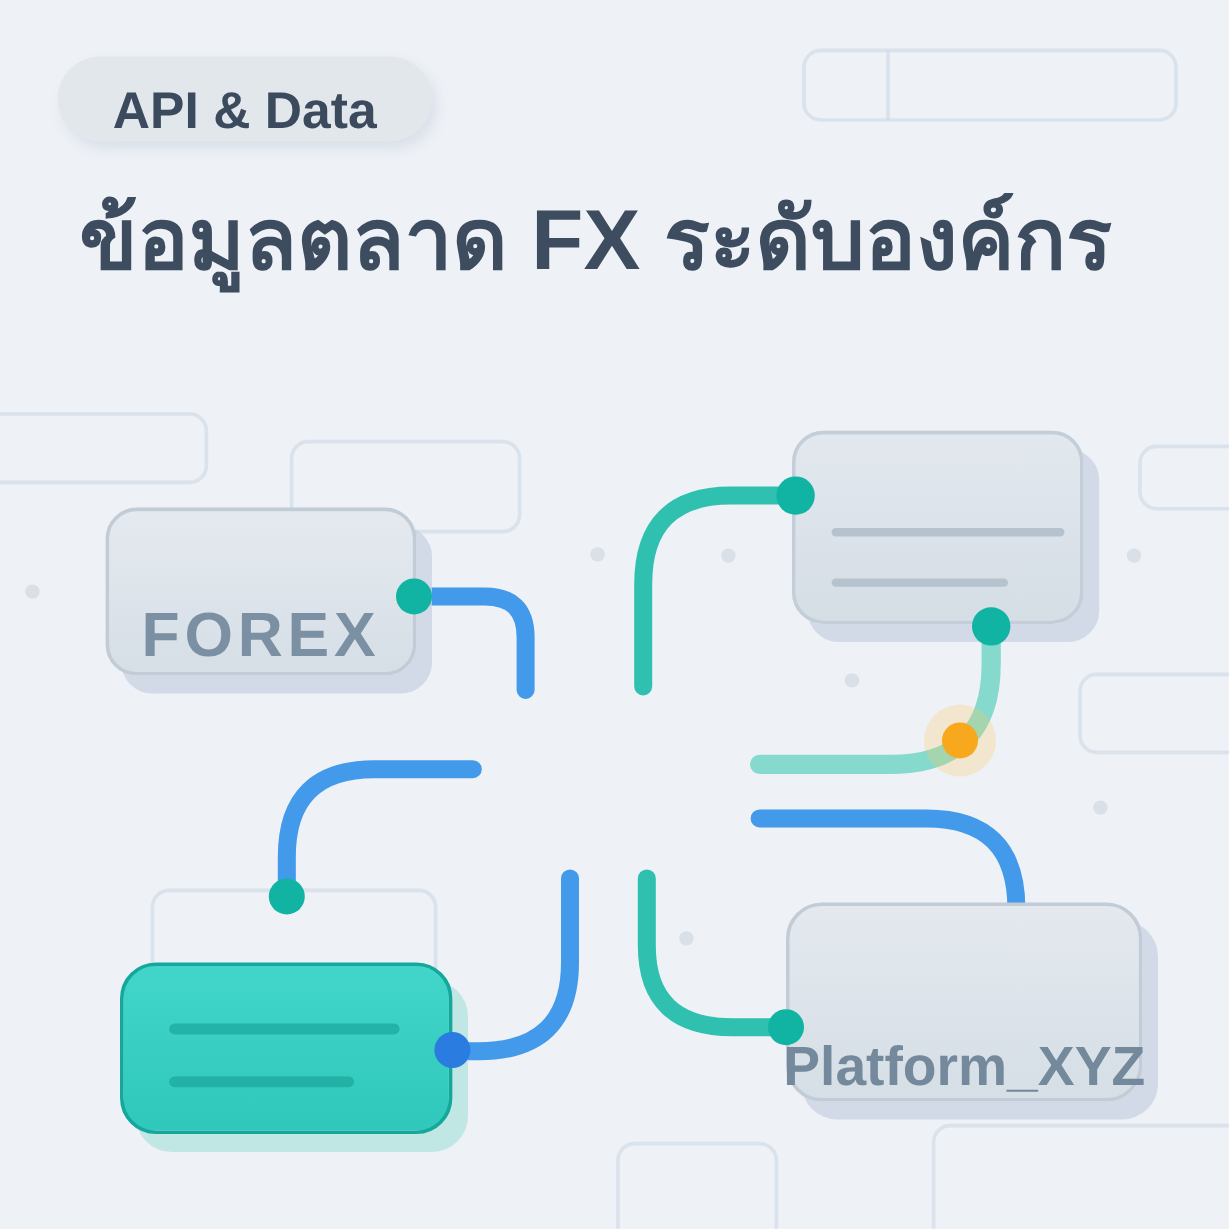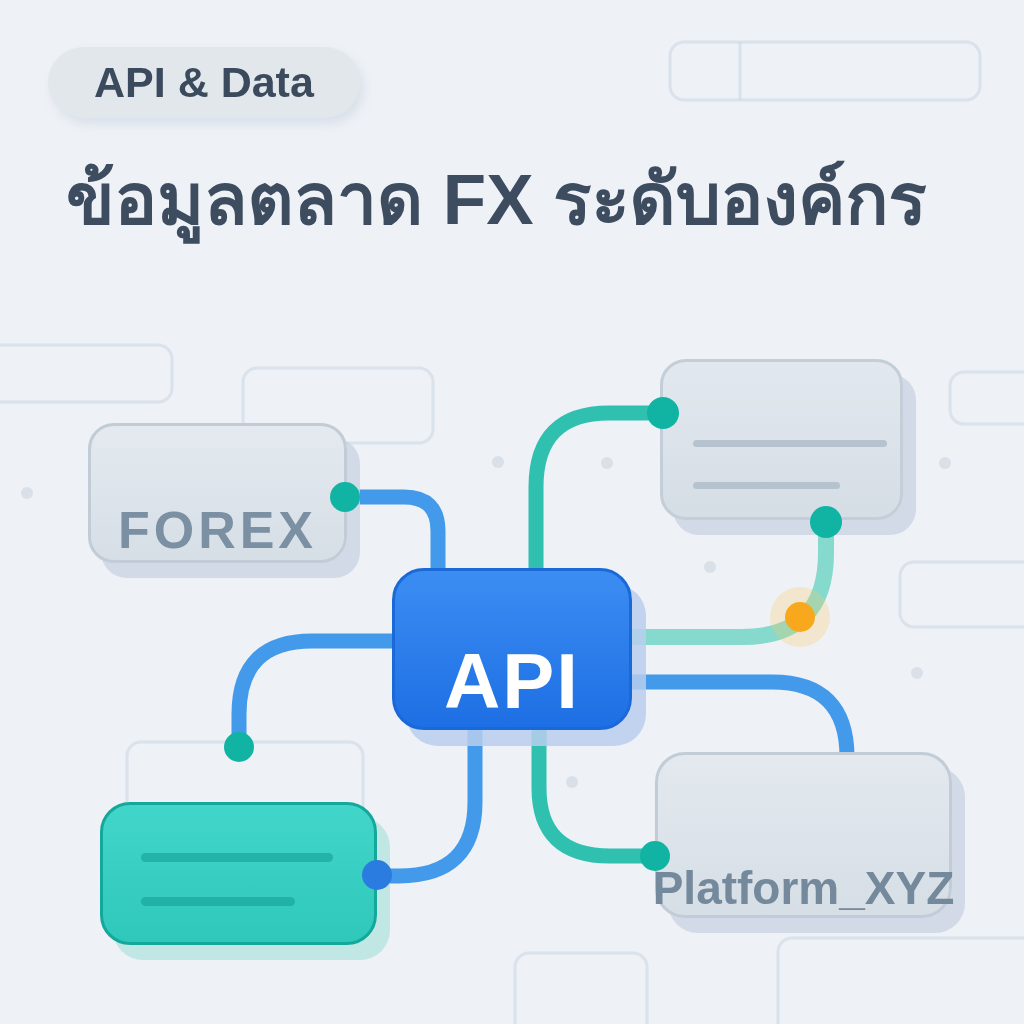--- a/index.html
+++ b/index.html
@@ -11,21 +11,21 @@
     font-family:"Liberation Sans","DejaVu Sans",sans-serif;
   }
   .layer{position:absolute;left:0;top:0;width:1024px;height:1024px;}
   .deco{z-index:0;}
   .connectors{z-index:1;}
   .dots{z-index:3;}
 
   .badge{
     position:absolute;left:48px;top:47px;z-index:2;
     height:71px;padding:0 46px;
-    display:flex;align-items:center;justify-content:center;
+    display:flex;align-items:flex-end;justify-content:center;
     background:#e2e7ec;border-radius:36px;
     box-shadow:4px 6px 10px rgba(180,195,212,.35);
     font-size:43px;font-weight:700;color:#3b4a5c;
   }
   .title{
     position:absolute;left:66px;top:142px;z-index:2;margin:0;
     font-size:71px;font-weight:800;color:#3d4c5f;
     white-space:nowrap;letter-spacing:0;
   }
   .subtitle{
@@ -123,23 +123,20 @@
 
   <div class="node node-forex">
     <span>FOREX</span>
   </div>
 
   <div class="node node-card-tr">
     <div class="ph-line l1"></div>
     <div class="ph-line l2"></div>
   </div>
 
-  <div class="node node-api">
-    <span>API</span>
-  </div>
 
   <div class="node node-teal">
     <div class="ph-line t1"></div>
     <div class="ph-line t2"></div>
   </div>
 
   <div class="node node-platform">
     <span>Platform_</span>
     <span>XYZ</span>
   </div>

